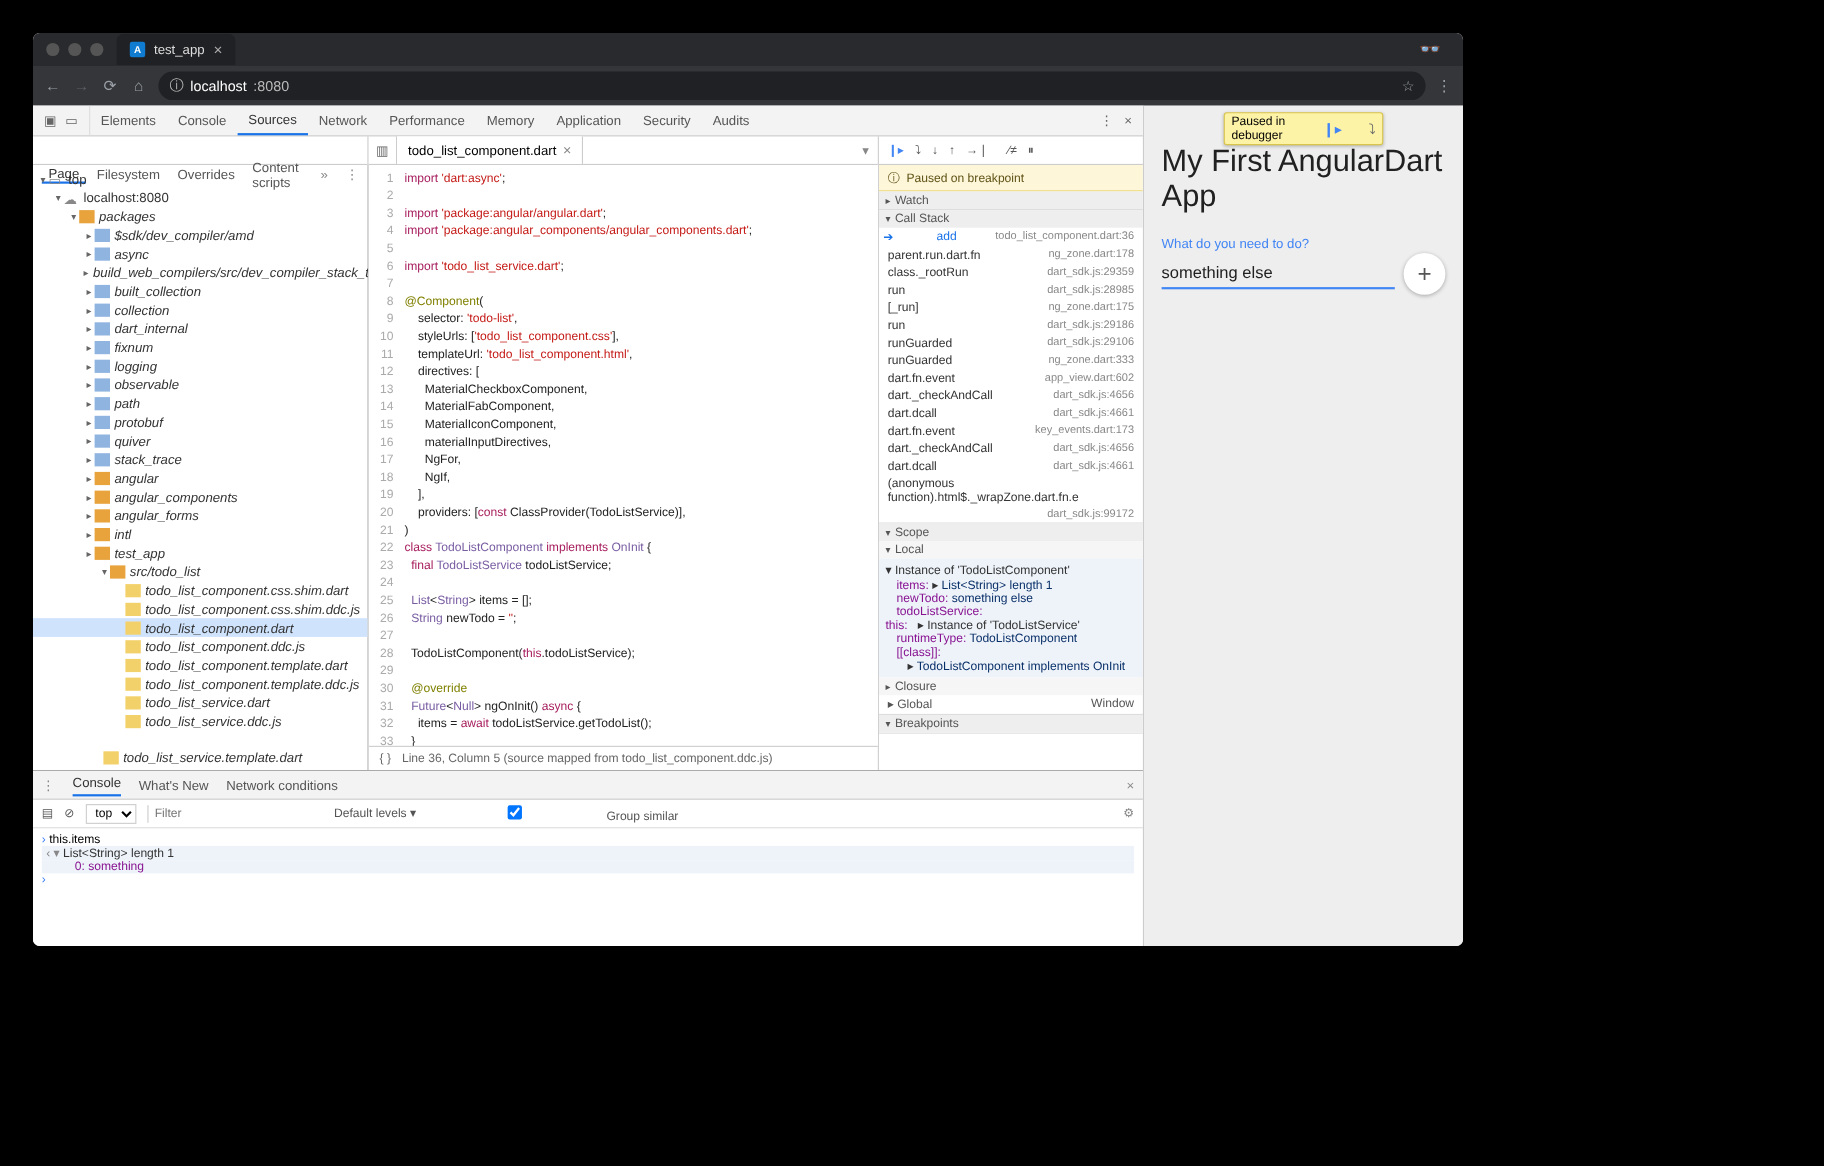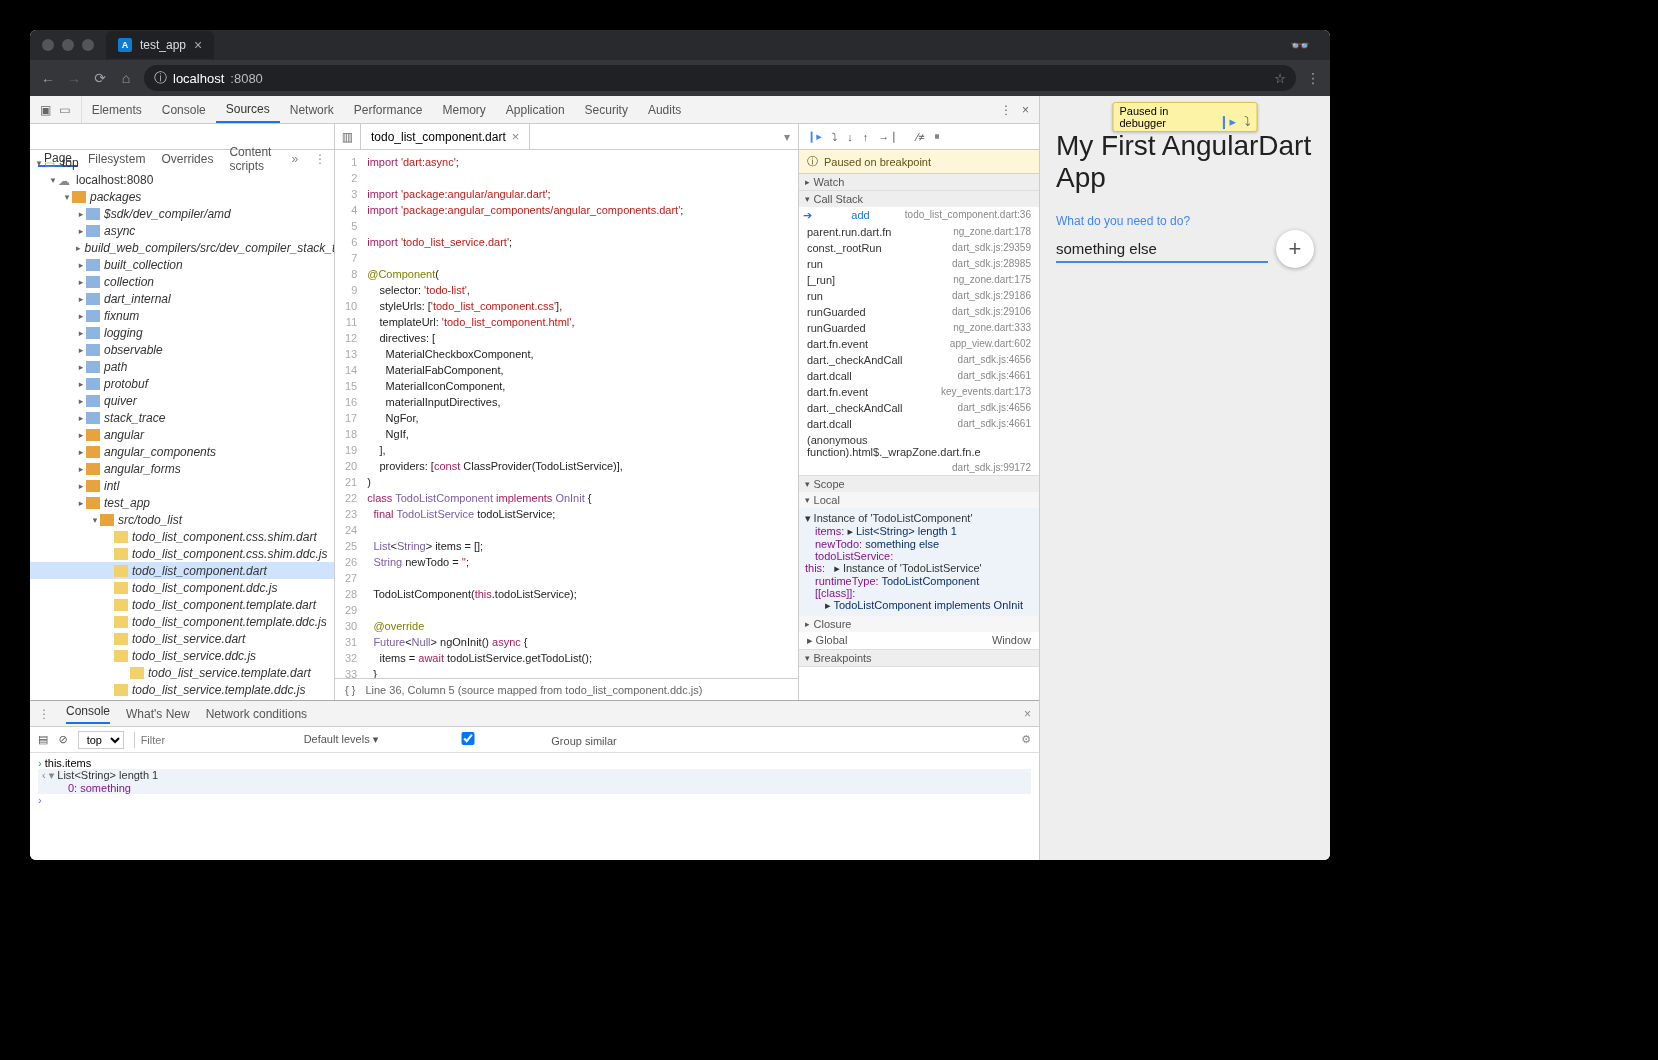--- a/index.html
+++ b/index.html
@@ -91,21 +91,21 @@
 .console-toolbar select { font-size:11px; border:1px solid #ccc; background:#fff; padding:1px 4px;}
 .console-toolbar input { font-size:11px; border:none; border-left:1px solid #ccc; padding:2px 6px; width:160px;}
 .console-toolbar .gear { margin-left:auto; color:#888;}
 .console-body { flex:1; font-family: Menlo, monospace; font-size:11px; padding:4px 8px; overflow:auto;}
 .console-body .prompt { color:#367cf1;}
 .console-body .out { color:#888;}
 .console-body .obj-line { background:#eef3fa; color:#333; padding:0 4px;}
 .console-body .prop { color:#881391;}
 
 .preview { width:290px; background:#eeeeee; overflow:auto; position:relative; font-family: Roboto, sans-serif;}
-.dbg-overlay { position:absolute; top:6px; left:50%; transform:translateX(-50%); background:#fdf3a6; border:1px solid #d9c44c; font-family:Menlo,monospace; font-size:11px; padding:2px 6px; display:flex; align-items:flex-end; gap:8px; border-radius:3px; box-shadow:0 1px 3px rgba(0,0,0,.2);}
+.dbg-overlay { position:absolute; top:6px; left:50%; transform:translateX(-50%); background:#fdf3a6; border:1px solid #d9c44c; font-family:Menlo,monospace; font-size:11px; padding:2px 6px; display:flex; align-items:center; gap:24px; border-radius:3px; box-shadow:0 1px 3px rgba(0,0,0,.2);}
 .dbg-overlay .resume { color:#4285f4; font-size:13px;}
 .dbg-overlay .step { color:#5f6368; font-size:13px;}
 .app { padding:16px;}
 .app h1 { font-size:28px; font-weight:400; color:#212121; margin:18px 0 20px;}
 .app .label { font-size:12px; color:#4285f4; margin-top:10px;}
 .input-row { display:flex; align-items:center; gap:8px; margin:2px 0 24px;}
 .input-row input { flex:1; border:none; border-bottom:2px solid #4285f4; background:transparent; font-size:15px; padding:4px 0; color:#212121; outline:none;}
 .fab { width:38px; height:38px; border-radius:50%; background:#fff; box-shadow:0 1px 4px rgba(0,0,0,.3); display:flex; align-items:center; justify-content:center; color:#555; font-size:22px; cursor:pointer;}
 .todo-row { background:#fff; margin:6px -16px; padding:12px 16px; display:flex; align-items:center; gap:14px; font-size:15px; color:#333;}
 .todo-row .cb { width:16px; height:16px; border:2px solid #757575; border-radius:2px;}
@@ -325,21 +325,21 @@
                 <div class="tree-row" style="padding-left: 74px;">
                   <span class="tree-arrow"></span>
                   <span class="tree-icon file"></span>
                   <span class="tree-label ital">todo_list_service.dart</span>
                 </div>
                 <div class="tree-row" style="padding-left: 74px;">
                   <span class="tree-arrow"></span>
                   <span class="tree-icon file"></span>
                   <span class="tree-label ital">todo_list_service.ddc.js</span>
                 </div>
-                <div class="tree-row" style="padding-left: 90px;">
+                <div class="tree-row" style="padding-left: 54px; margin-top: 16px;">
                   <span class="tree-arrow"></span>
                   <span class="tree-icon file"></span>
                   <span class="tree-label ital">todo_list_service.template.dart</span>
                 </div>
                 <div class="tree-row" style="padding-left: 74px;">
                   <span class="tree-arrow"></span>
                   <span class="tree-icon file"></span>
                   <span class="tree-label ital">todo_list_service.template.ddc.js</span>
                 </div>
               </div>
@@ -426,21 +426,21 @@
               <div id="stack">
                   <div class="stack-row cur">
                     <span>add</span>
                     <span>todo_list_component.dart:36</span>
                   </div>
                   <div class="stack-row">
                     <span>parent.run.dart.fn</span>
                     <span>ng_zone.dart:178</span>
                   </div>
                   <div class="stack-row">
-                    <span>const._rootRun</span>
+                    <span>class._rootRun</span>
                     <span>dart_sdk.js:29359</span>
                   </div>
                   <div class="stack-row">
                     <span>run</span>
                     <span>dart_sdk.js:28985</span>
                   </div>
                   <div class="stack-row">
                     <span>[_run]</span>
                     <span>ng_zone.dart:175</span>
                   </div>

